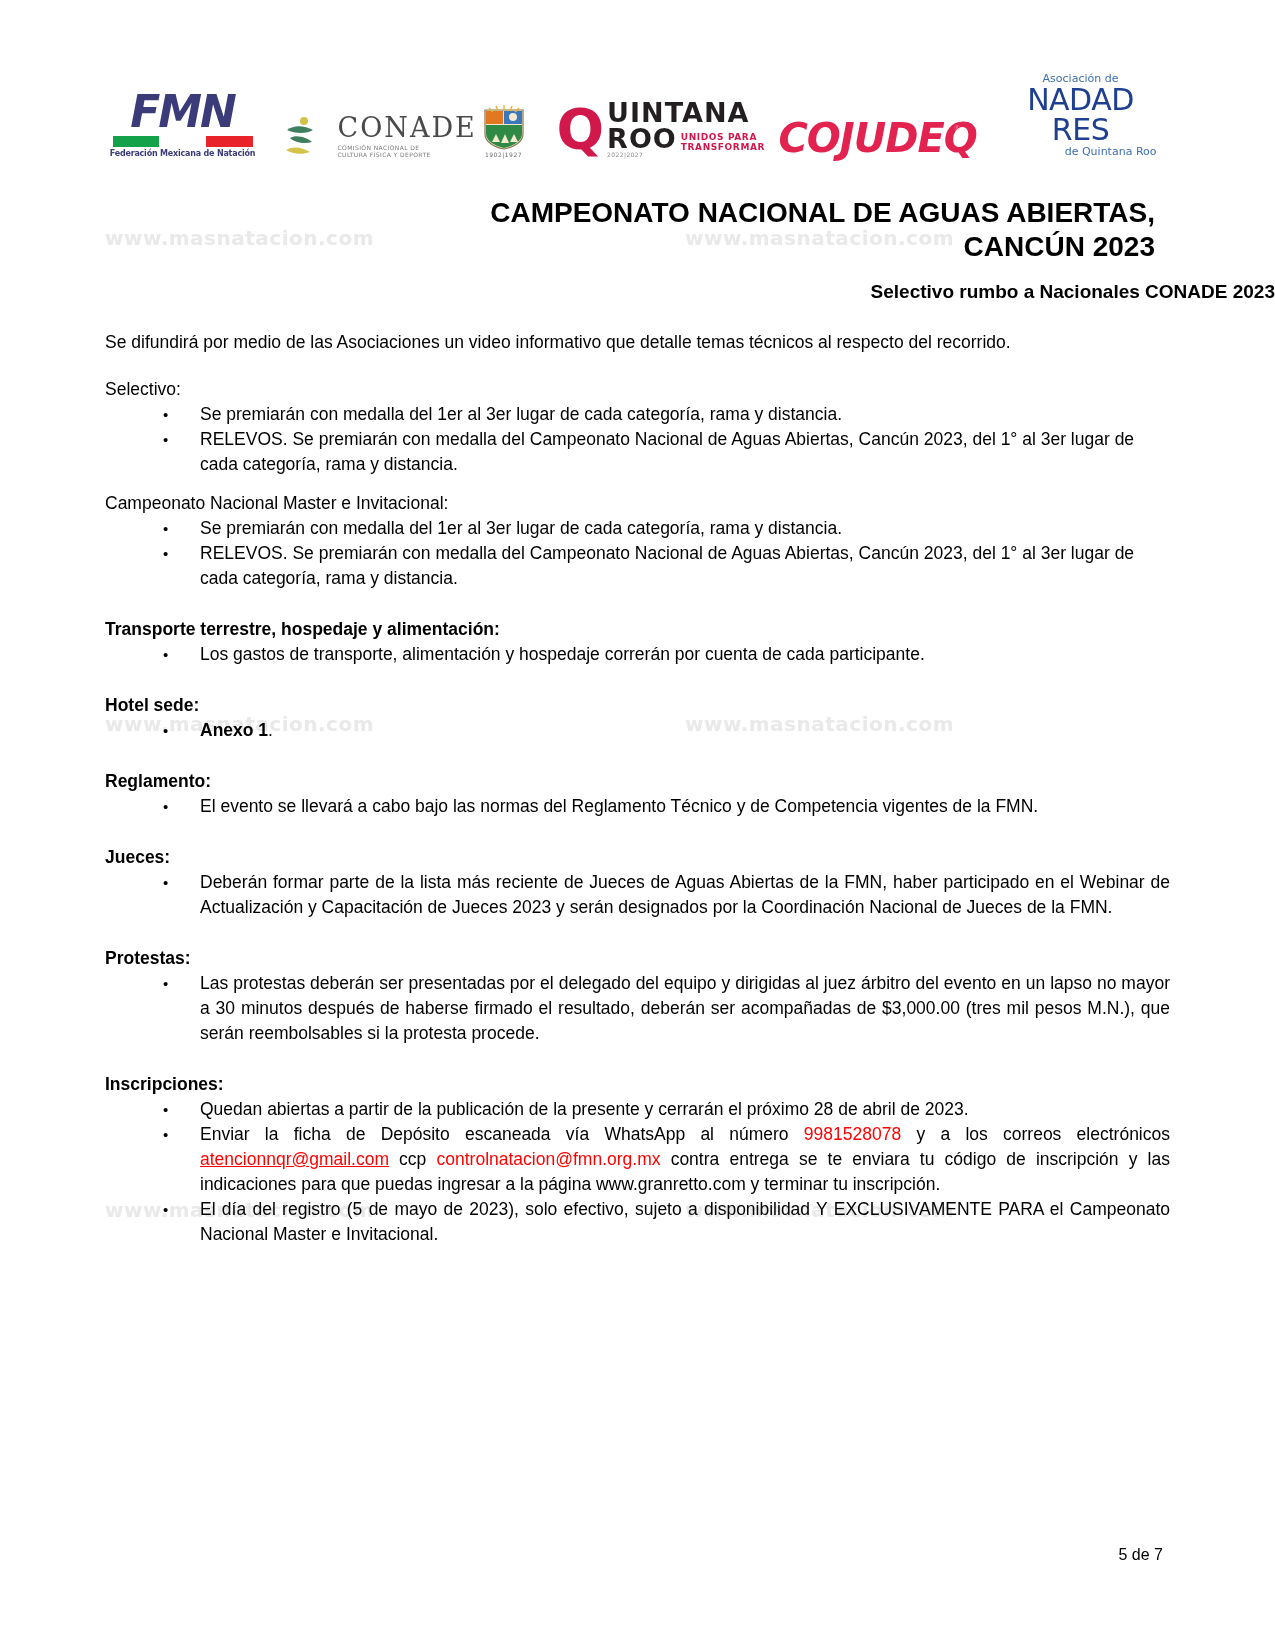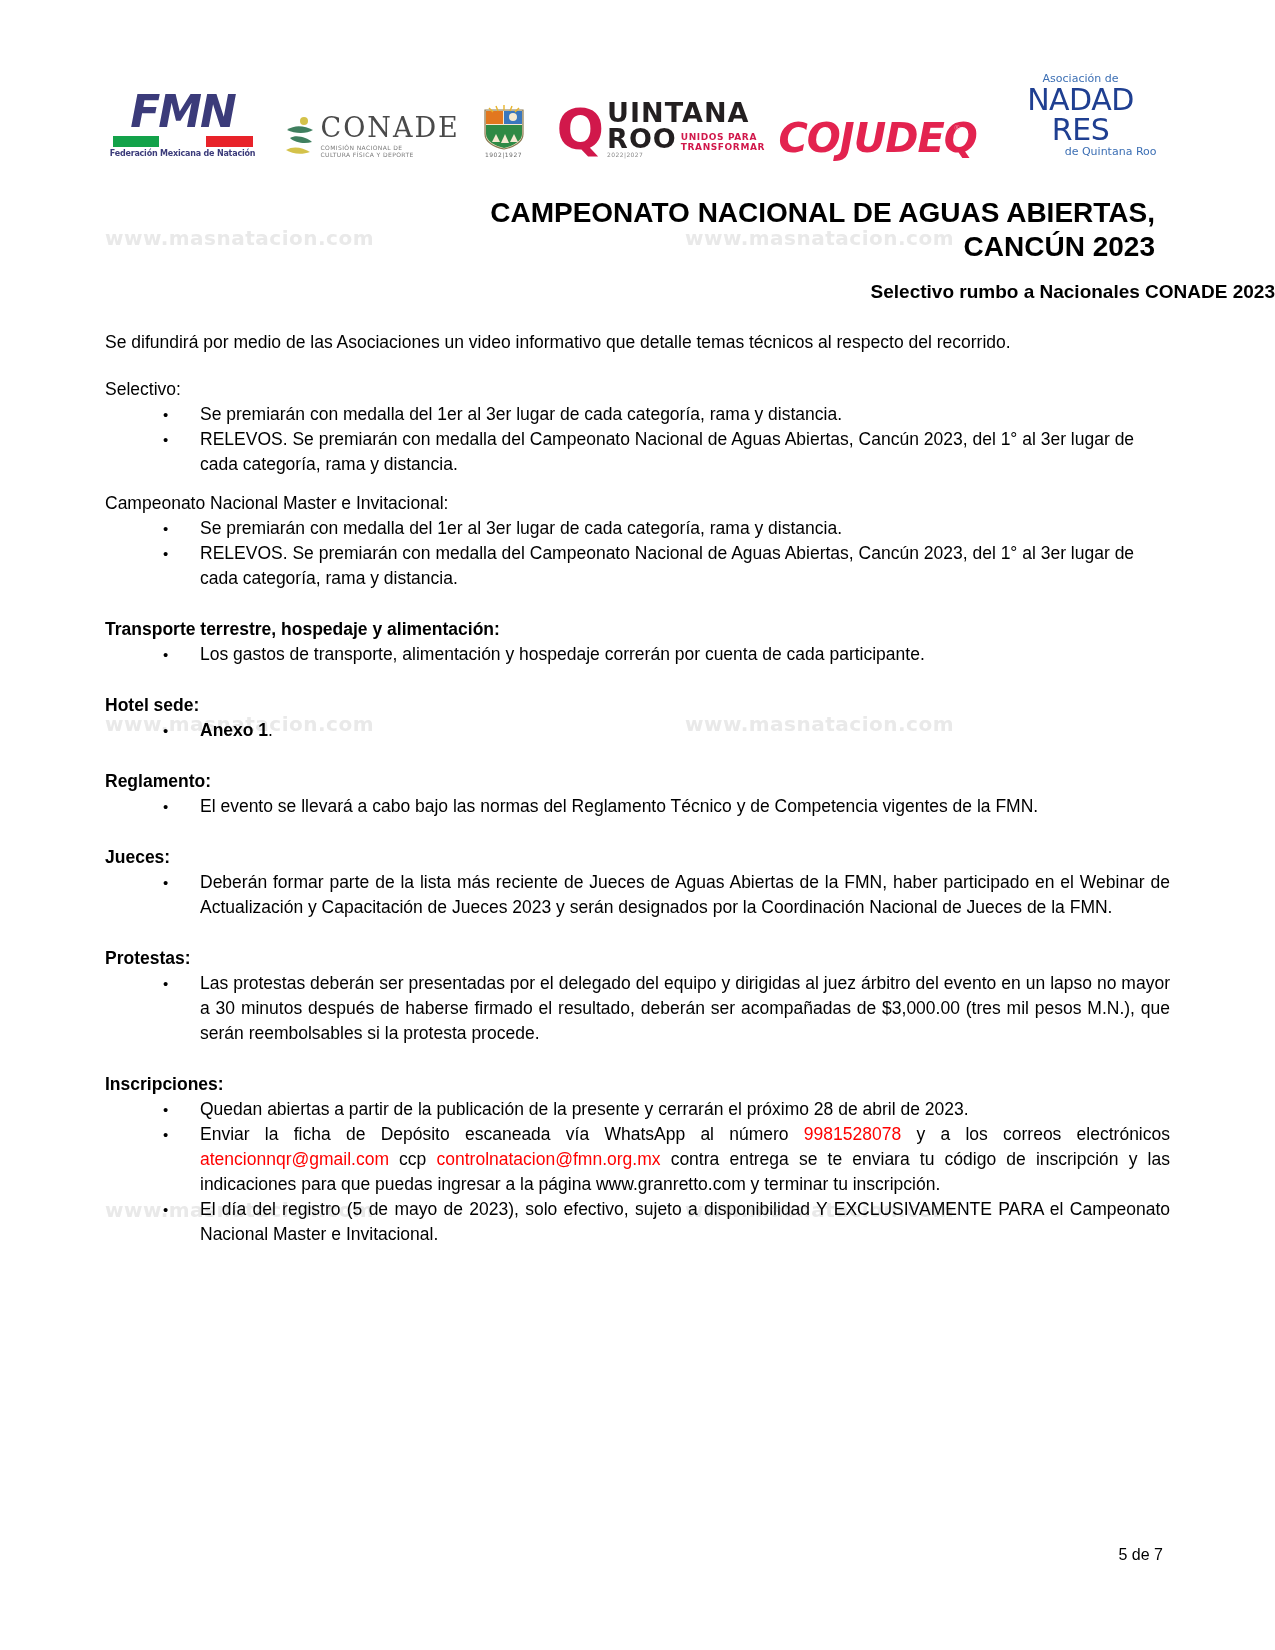--- a/index.html
+++ b/index.html
@@ -78,21 +78,21 @@
   .fmn-sub {
     font-family: "DejaVu Sans", sans-serif;
     font-size: 8px;
     font-weight: 700;
     color: #3b3b7a;
     margin-top: 2px;
     letter-spacing: -0.2px;
   }
 
   
-  .logo-conade { display: flex; align-items: center; gap: 4px; width: 168px; }
+  .logo-conade { display: flex; align-items: center; gap: 21px; width: 168px; }
   .conade-runner { width: 34px; height: 44px; flex: 0 0 34px; }
   .conade-text { line-height: 1; }
   .conade-word {
     font-family: "DejaVu Serif", serif;
     font-size: 27px;
     letter-spacing: 2px;
     color: #4a4a4a;
   }
   .conade-sub {
     font-family: "DejaVu Sans", sans-serif;
@@ -249,21 +249,21 @@
     content: "\2022";
     position: absolute;
     left: 58px;
     top: 0;
     font-size: 15px;
     line-height: 25px;
   }
   li.justify { text-align: justify; }
   .b { font-weight: 700; }
   .red { color: #ff0000; }
-  .red-link { color: #ff0000; }
+  .red-link { color: #ff0000; text-decoration: underline; }
 
   .gap-sm { height: 14px; }
   .gap-md { height: 22px; }
 
   
   .footer {
     position: absolute;
     right: 112px;
     bottom: 86px;
     font-size: 16px;

